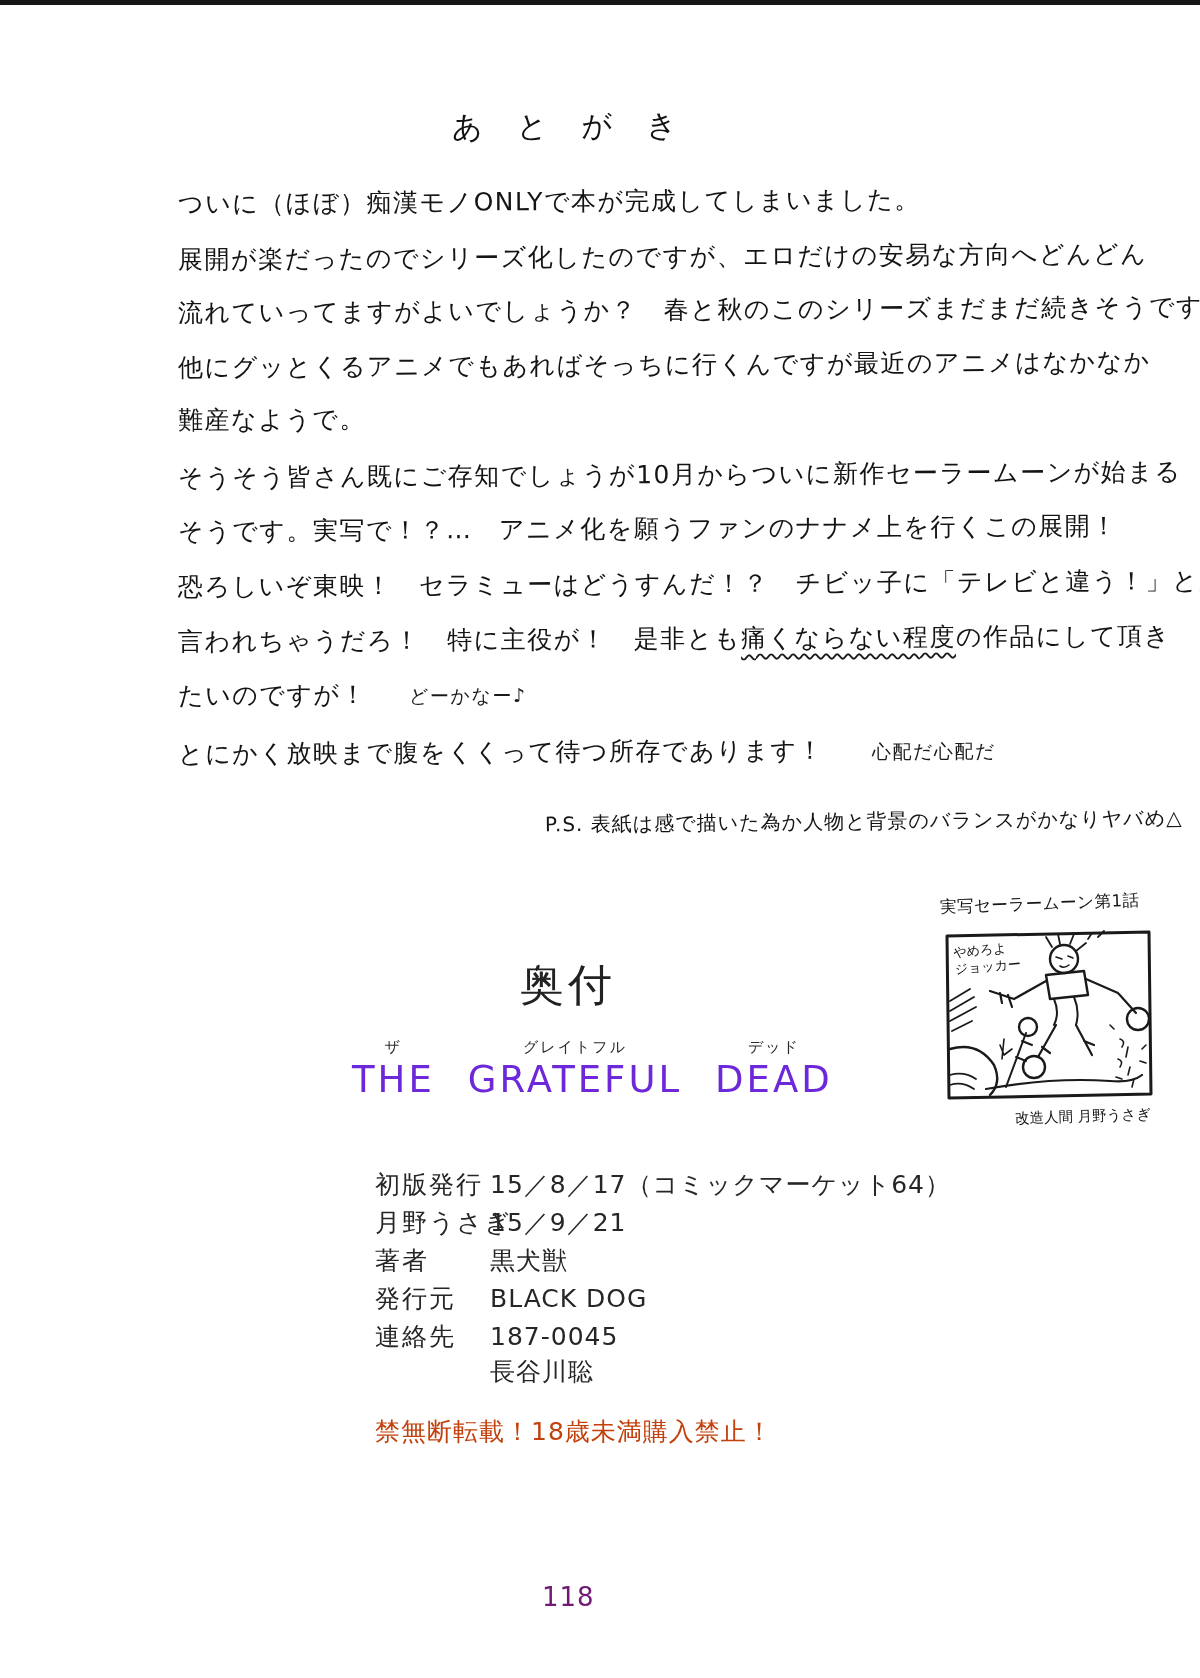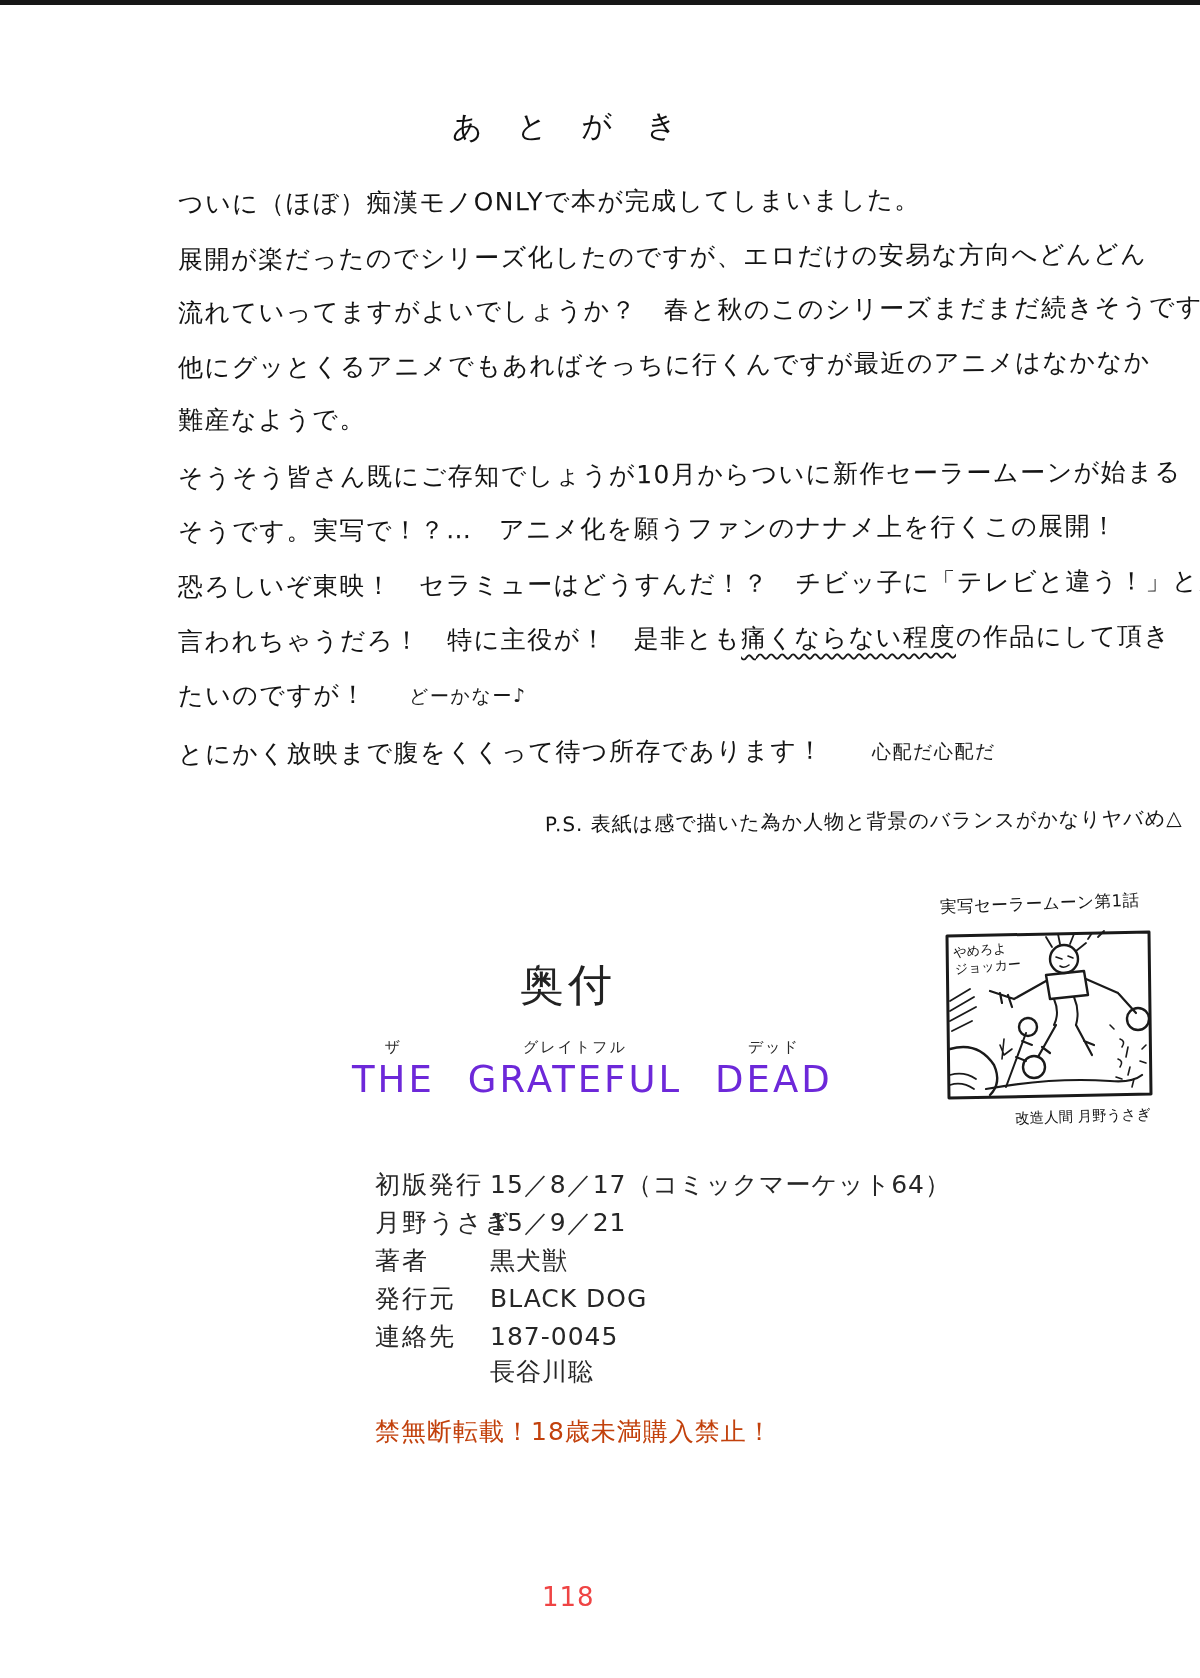--- a/index.html
+++ b/index.html
@@ -37,21 +37,21 @@
   .furi { font-size:15px; letter-spacing:2px; color:#2a2a2a; margin-bottom:1px; }
   .word { font-size:37px; letter-spacing:3px; color:#6d28d9; font-weight:400; }
 
   .col-table { left:375px; top:1165px; }
   .crow { display:flex; height:38px; align-items:center; }
   .clabel { width:115px; font-size:25px; letter-spacing:2px; color:#262626; }
   .cvalue { font-size:25px; letter-spacing:1px; color:#262626; }
   .caddr { padding-left:115px; height:38px; font-size:25px; letter-spacing:1px; color:#262626; }
   .cnotice { margin-top:22px; font-size:25px; letter-spacing:1px; color:#c2410c; }
 
-  .page-num { left:542px; top:1582px; font-size:26px; letter-spacing:1px; color:#ef4444; }
+  .page-num { left:542px; top:1582px; font-size:26px; letter-spacing:1px; color:#701a75; }
 </style>
 </head>
 <body>
 
 <div class="scan-edge"></div>
 
 <div class="abs aft-title">あとがき</div>
 
 <div class="abs hand" style="top:185px">ついに（ほぼ）痴漢モノONLYで本が完成してしまいました。</div>
 <div class="abs hand" style="top:240px">展開が楽だったのでシリーズ化したのですが、エロだけの安易な方向へどんどん</div>

